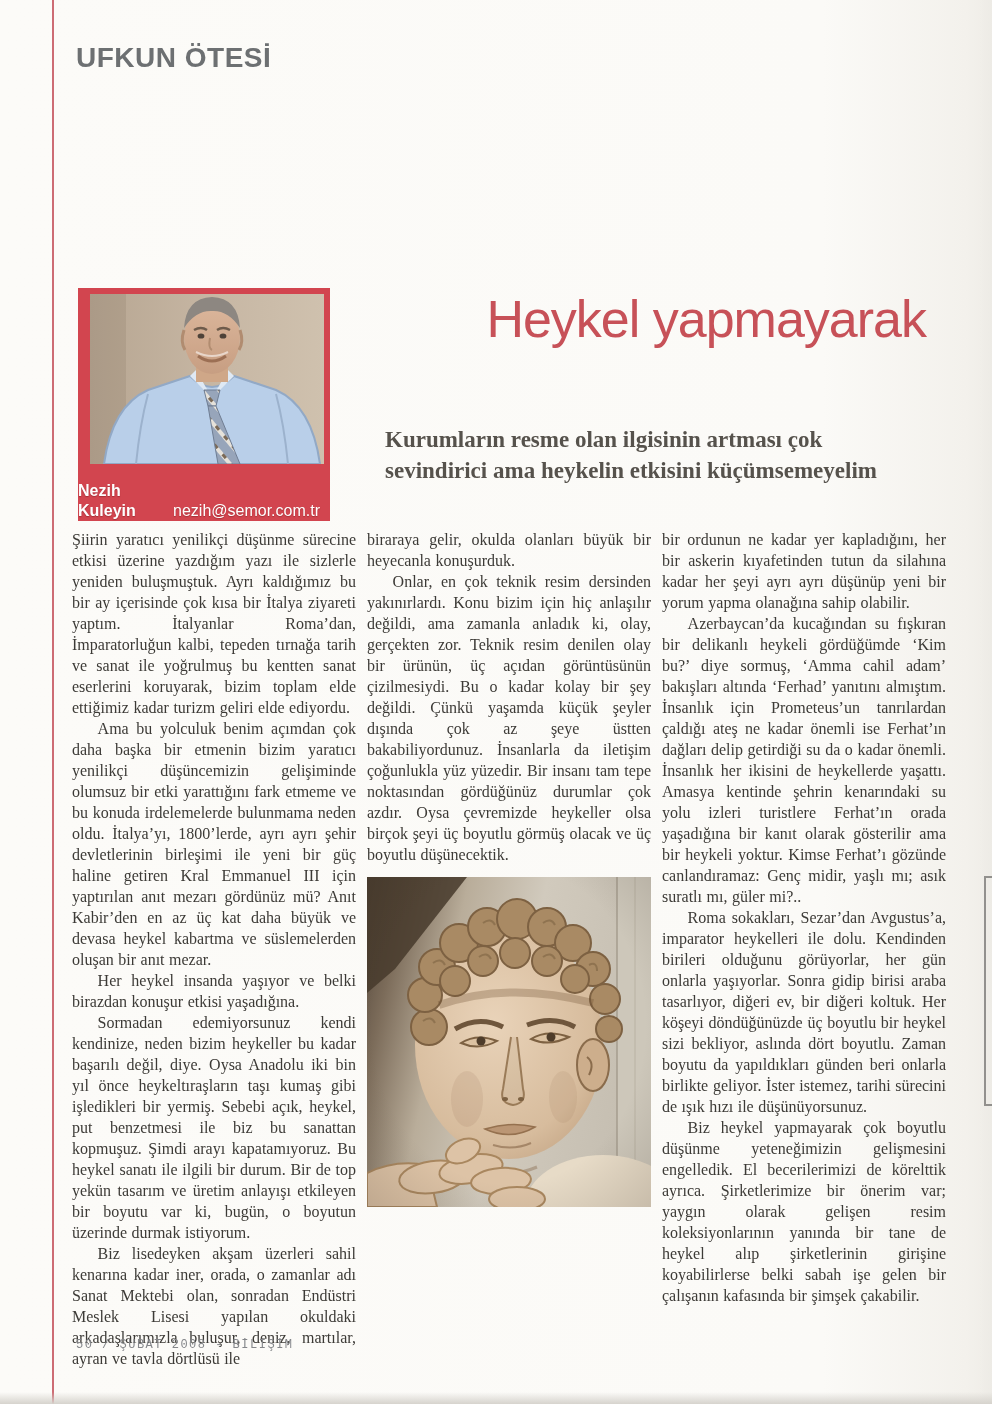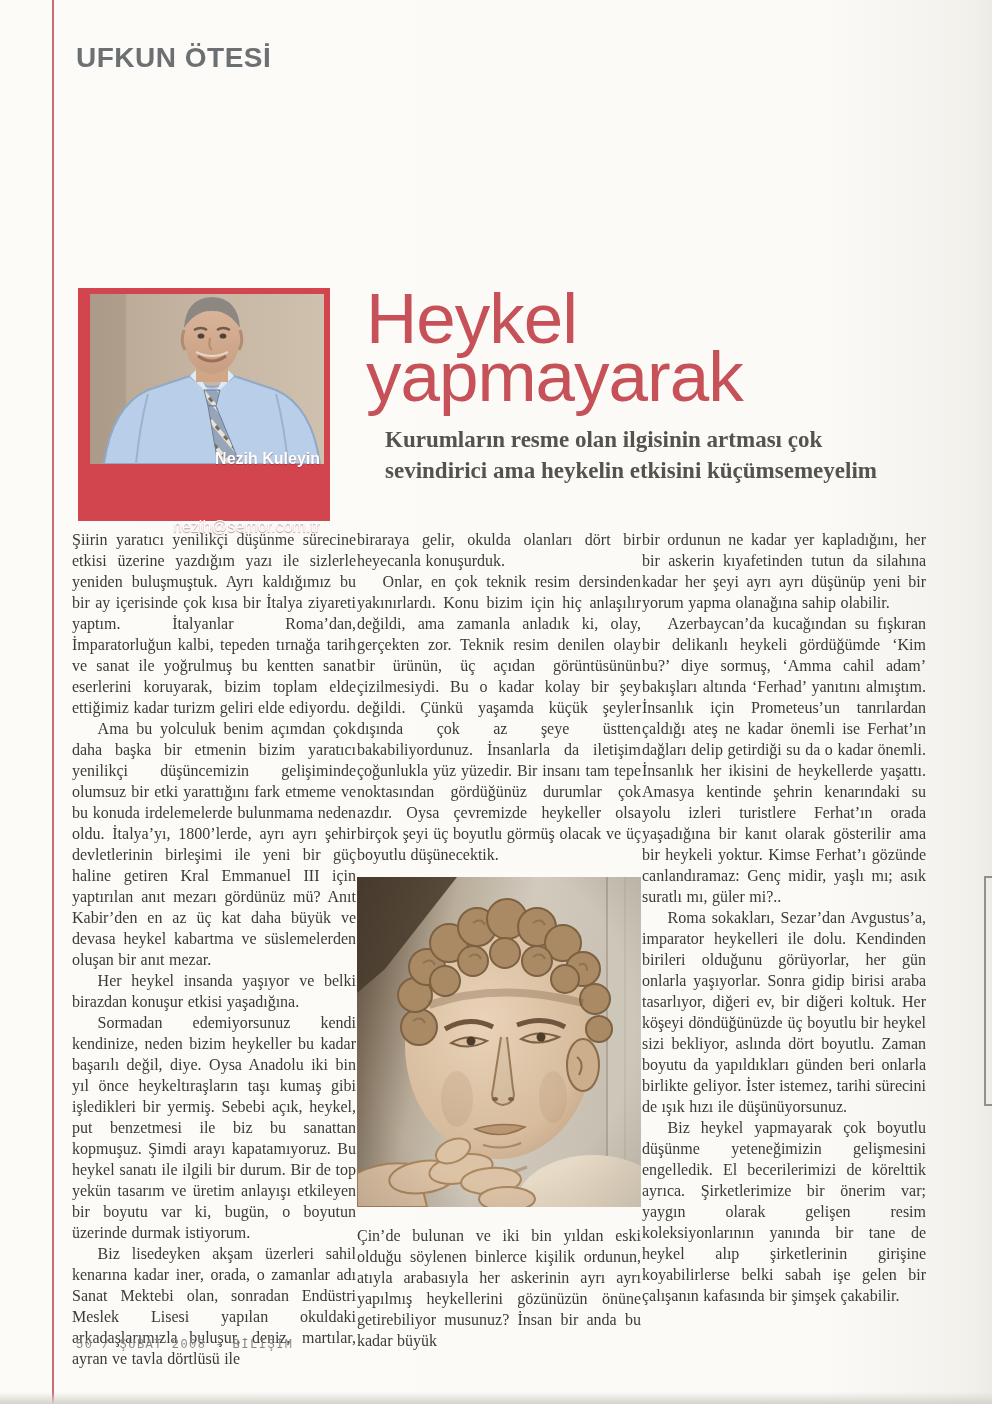--- a/index.html
+++ b/index.html
@@ -22,41 +22,41 @@
     position:absolute;left:76px;top:42px;
     font-family:"Liberation Sans",sans-serif;font-weight:bold;
     font-size:28px;letter-spacing:.5px;color:var(--header-gray);
   }
   
   .author-card{position:absolute;left:78px;top:288px;width:252px;height:233px;background:var(--band-red);}
   .author-photo{position:absolute;left:12px;top:6px;width:234px;height:170px;overflow:hidden;background:#c3b2a0;}
   .author-photo svg{display:block;width:100%;height:100%;}
   .author-caption{
     position:absolute;left:0;right:0;bottom:0;height:57px;
-    display:flex;flex-direction:column;justify-content:center;align-items:flex-end;
+    display:flex;flex-direction:row;justify-content:center;align-items:flex-end;
     padding-right:10px;box-sizing:border-box;color:#fff;
     font-family:"Liberation Sans",sans-serif;text-shadow:0 1px 1px rgba(120,30,35,.5);
   }
   .author-name{font-size:16px;font-weight:bold;line-height:20px;}
   .author-email{font-size:16px;line-height:20px;margin-top:48px;}
   
   .article-title{
     position:absolute;left:366px;top:290px;width:560px;
     font-family:"Liberation Sans",sans-serif;font-weight:normal;
-    font-size:71px;line-height:58px;letter-spacing:-1px;color:var(--accent-red);
+    font-size:52px;line-height:58px;letter-spacing:-1px;color:var(--accent-red);text-align:right;
   }
   .article-subtitle{
     position:absolute;left:385px;top:424px;width:520px;
     font-family:"Liberation Serif",serif;font-weight:bold;
     font-size:23px;line-height:31px;color:var(--subtitle-ink);
   }
   
   .columns{
     position:absolute;left:72px;top:529px;width:874px;
-    display:flex;gap:1px;color:var(--body-ink);
+    display:flex;gap:11px;color:var(--body-ink);
   }
   .col{width:284px;flex:0 0 284px;font-size:16px;line-height:21px;text-align:justify;word-spacing:.5px;}
   .col p{margin:0;text-indent:1.6em;}
   .col p.flush{text-indent:0;}
   figure.statue{margin:12px 0 18px 0;width:284px;height:330px;}
   figure.statue svg{display:block;width:100%;height:100%;}
   
   .page-footer{
     position:absolute;left:76px;top:1338px;
     font-family:Liberation Mono, monospace;font-size:12px;
@@ -140,21 +140,21 @@
   <div class="columns">
     <div class="col">
       <p class="flush">Şiirin yaratıcı yenilikçi düşünme sürecine etkisi üzerine yazdığım yazı ile sizlerle yeniden buluşmuştuk. Ayrı kaldığımız bu bir ay içerisinde çok kısa bir İtalya ziyareti yaptım. İtalyanlar Roma’dan, İmparatorluğun kalbi, tepeden tırnağa tarih ve sanat ile yoğrulmuş bu kentten sanat eserlerini koruyarak, bizim toplam elde ettiğimiz kadar turizm geliri elde ediyordu.</p>
       <p>Ama bu yolculuk benim açımdan çok daha başka bir etmenin bizim yaratıcı yenilikçi düşüncemizin gelişiminde olumsuz bir etki yarattığını fark etmeme ve bu konuda irdelemelerde bulunmama neden oldu. İtalya’yı, 1800’lerde, ayrı ayrı şehir devletlerinin birleşimi ile yeni bir güç haline getiren Kral Emmanuel III için yaptırılan anıt mezarı gördünüz mü? Anıt Kabir’den en az üç kat daha büyük ve devasa heykel kabartma ve süslemelerden oluşan bir anıt mezar.</p>
       <p>Her heykel insanda yaşıyor ve belki birazdan konuşur etkisi yaşadığına.</p>
       <p>Sormadan edemiyorsunuz kendi kendinize, neden bizim heykeller bu kadar başarılı değil, diye. Oysa Anadolu iki bin yıl önce heykeltıraşların taşı kumaş gibi işledikleri bir yermiş. Sebebi açık, heykel, put benzetmesi ile biz bu sanattan kopmuşuz. Şimdi arayı kapatamıyoruz. Bu heykel sanatı ile ilgili bir durum. Bir de top yekün tasarım ve üretim anlayışı etkileyen bir boyutu var ki, bugün, o boyutun üzerinde durmak istiyorum.</p>
       <p>Biz lisedeyken akşam üzerleri sahil kenarına kadar iner, orada, o zamanlar adı Sanat Mektebi olan, sonradan Endüstri Meslek Lisesi yapılan okuldaki arkadaşlarımızla buluşur, deniz, martılar, ayran ve tavla dörtlüsü ile</p>
     </div>
 
     <div class="col">
-      <p class="flush">biraraya gelir, okulda olanları dört bir heyecanla konuşurduk.</p>
+      <p class="flush">biraraya gelir, okulda olanları büyük bir heyecanla konuşurduk.</p>
       <p>Onlar, en çok teknik resim dersinden yakınırlardı. Konu bizim için hiç anlaşılır değildi, ama zamanla anladık ki, olay, gerçekten zor. Teknik resim denilen olay bir ürünün, üç açıdan görüntüsünün çizilmesiydi. Bu o kadar kolay bir şey değildi. Çünkü yaşamda küçük şeyler dışında çok az şeye üstten bakabiliyordunuz. İnsanlarla da iletişim çoğunlukla yüz yüzedir. Bir insanı tam tepe noktasından gördüğünüz durumlar çok azdır. Oysa çevremizde heykeller olsa birçok şeyi üç boyutlu görmüş olacak ve üç boyutlu düşünecektik.</p>
 
       <figure class="statue">
         <svg viewBox="0 0 284 330" preserveAspectRatio="none" aria-hidden="true">
           <defs>
             <linearGradient id="dvBg" x1="0" y1="0" x2="1" y2="0.25">
               <stop offset="0" stop-color="#53463a"></stop>
                 <stop offset="0.14" stop-color="#7c6c5a"></stop>
               <stop offset="0.34" stop-color="#b9ad9a"></stop>
                 <stop offset="0.6" stop-color="#d1cabd"></stop>
@@ -235,21 +235,20 @@
             <ellipse cx="66" cy="300" rx="34" ry="16" transform="rotate(-8 66 300)"></ellipse>
             <ellipse cx="104" cy="292" rx="32" ry="14" transform="rotate(-10 104 292)"></ellipse>
             <ellipse cx="134" cy="304" rx="30" ry="13" transform="rotate(-4 134 304)"></ellipse>
             <ellipse cx="96" cy="274" rx="18" ry="11" transform="rotate(-24 96 274)"></ellipse>
             <ellipse cx="150" cy="322" rx="28" ry="12"></ellipse>
           </g>
           <rect width="284" height="330" fill="url(#dvVig)"></rect>
         </svg>
       </figure>
 
-      <p class="flush">Çin’de bulunan ve iki bin yıldan eski olduğu söylenen binlerce kişilik ordunun, atıyla arabasıyla her askerinin ayrı ayrı yapılmış heykellerini gözünüzün önüne getirebiliyor musunuz? İnsan bir anda bu kadar büyük</p>
     </div>
 
     <div class="col">
       <p class="flush">bir ordunun ne kadar yer kapladığını, her bir askerin kıyafetinden tutun da silahına kadar her şeyi ayrı ayrı düşünüp yeni bir yorum yapma olanağına sahip olabilir.</p>
       <p>Azerbaycan’da kucağından su fışkıran bir delikanlı heykeli gördüğümde ‘Kim bu?’ diye sormuş, ‘Amma cahil adam’ bakışları altında ‘Ferhad’ yanıtını almıştım. İnsanlık için Prometeus’un tanrılardan çaldığı ateş ne kadar önemli ise Ferhat’ın dağları delip getirdiği su da o kadar önemli. İnsanlık her ikisini de heykellerde yaşattı. Amasya kentinde şehrin kenarındaki su yolu izleri turistlere Ferhat’ın orada yaşadığına bir kanıt olarak gösterilir ama bir heykeli yoktur. Kimse Ferhat’ı gözünde canlandıramaz: Genç midir, yaşlı mı; asık suratlı mı, güler mi?..</p>
       <p>Roma sokakları, Sezar’dan Avgustus’a, imparator heykelleri ile dolu. Kendinden birileri olduğunu görüyorlar, her gün onlarla yaşıyorlar. Sonra gidip birisi araba tasarlıyor, diğeri ev, bir diğeri koltuk. Her köşeyi döndüğünüzde üç boyutlu bir heykel sizi bekliyor, aslında dört boyutlu. Zaman boyutu da yapıldıkları günden beri onlarla birlikte geliyor. İster istemez, tarihi sürecini de ışık hızı ile düşünüyorsunuz.</p>
       <p>Biz heykel yapmayarak çok boyutlu düşünme yeteneğimizin gelişmesini engelledik. El becerilerimizi de körelttik ayrıca. Şirketlerimize bir önerim var; yaygın olarak gelişen resim koleksiyonlarının yanında bir tane de heykel alıp şirketlerinin girişine koyabilirlerse belki sabah işe gelen bir çalışanın kafasında bir şimşek çakabilir.</p>
     </div>
   </div>
 

